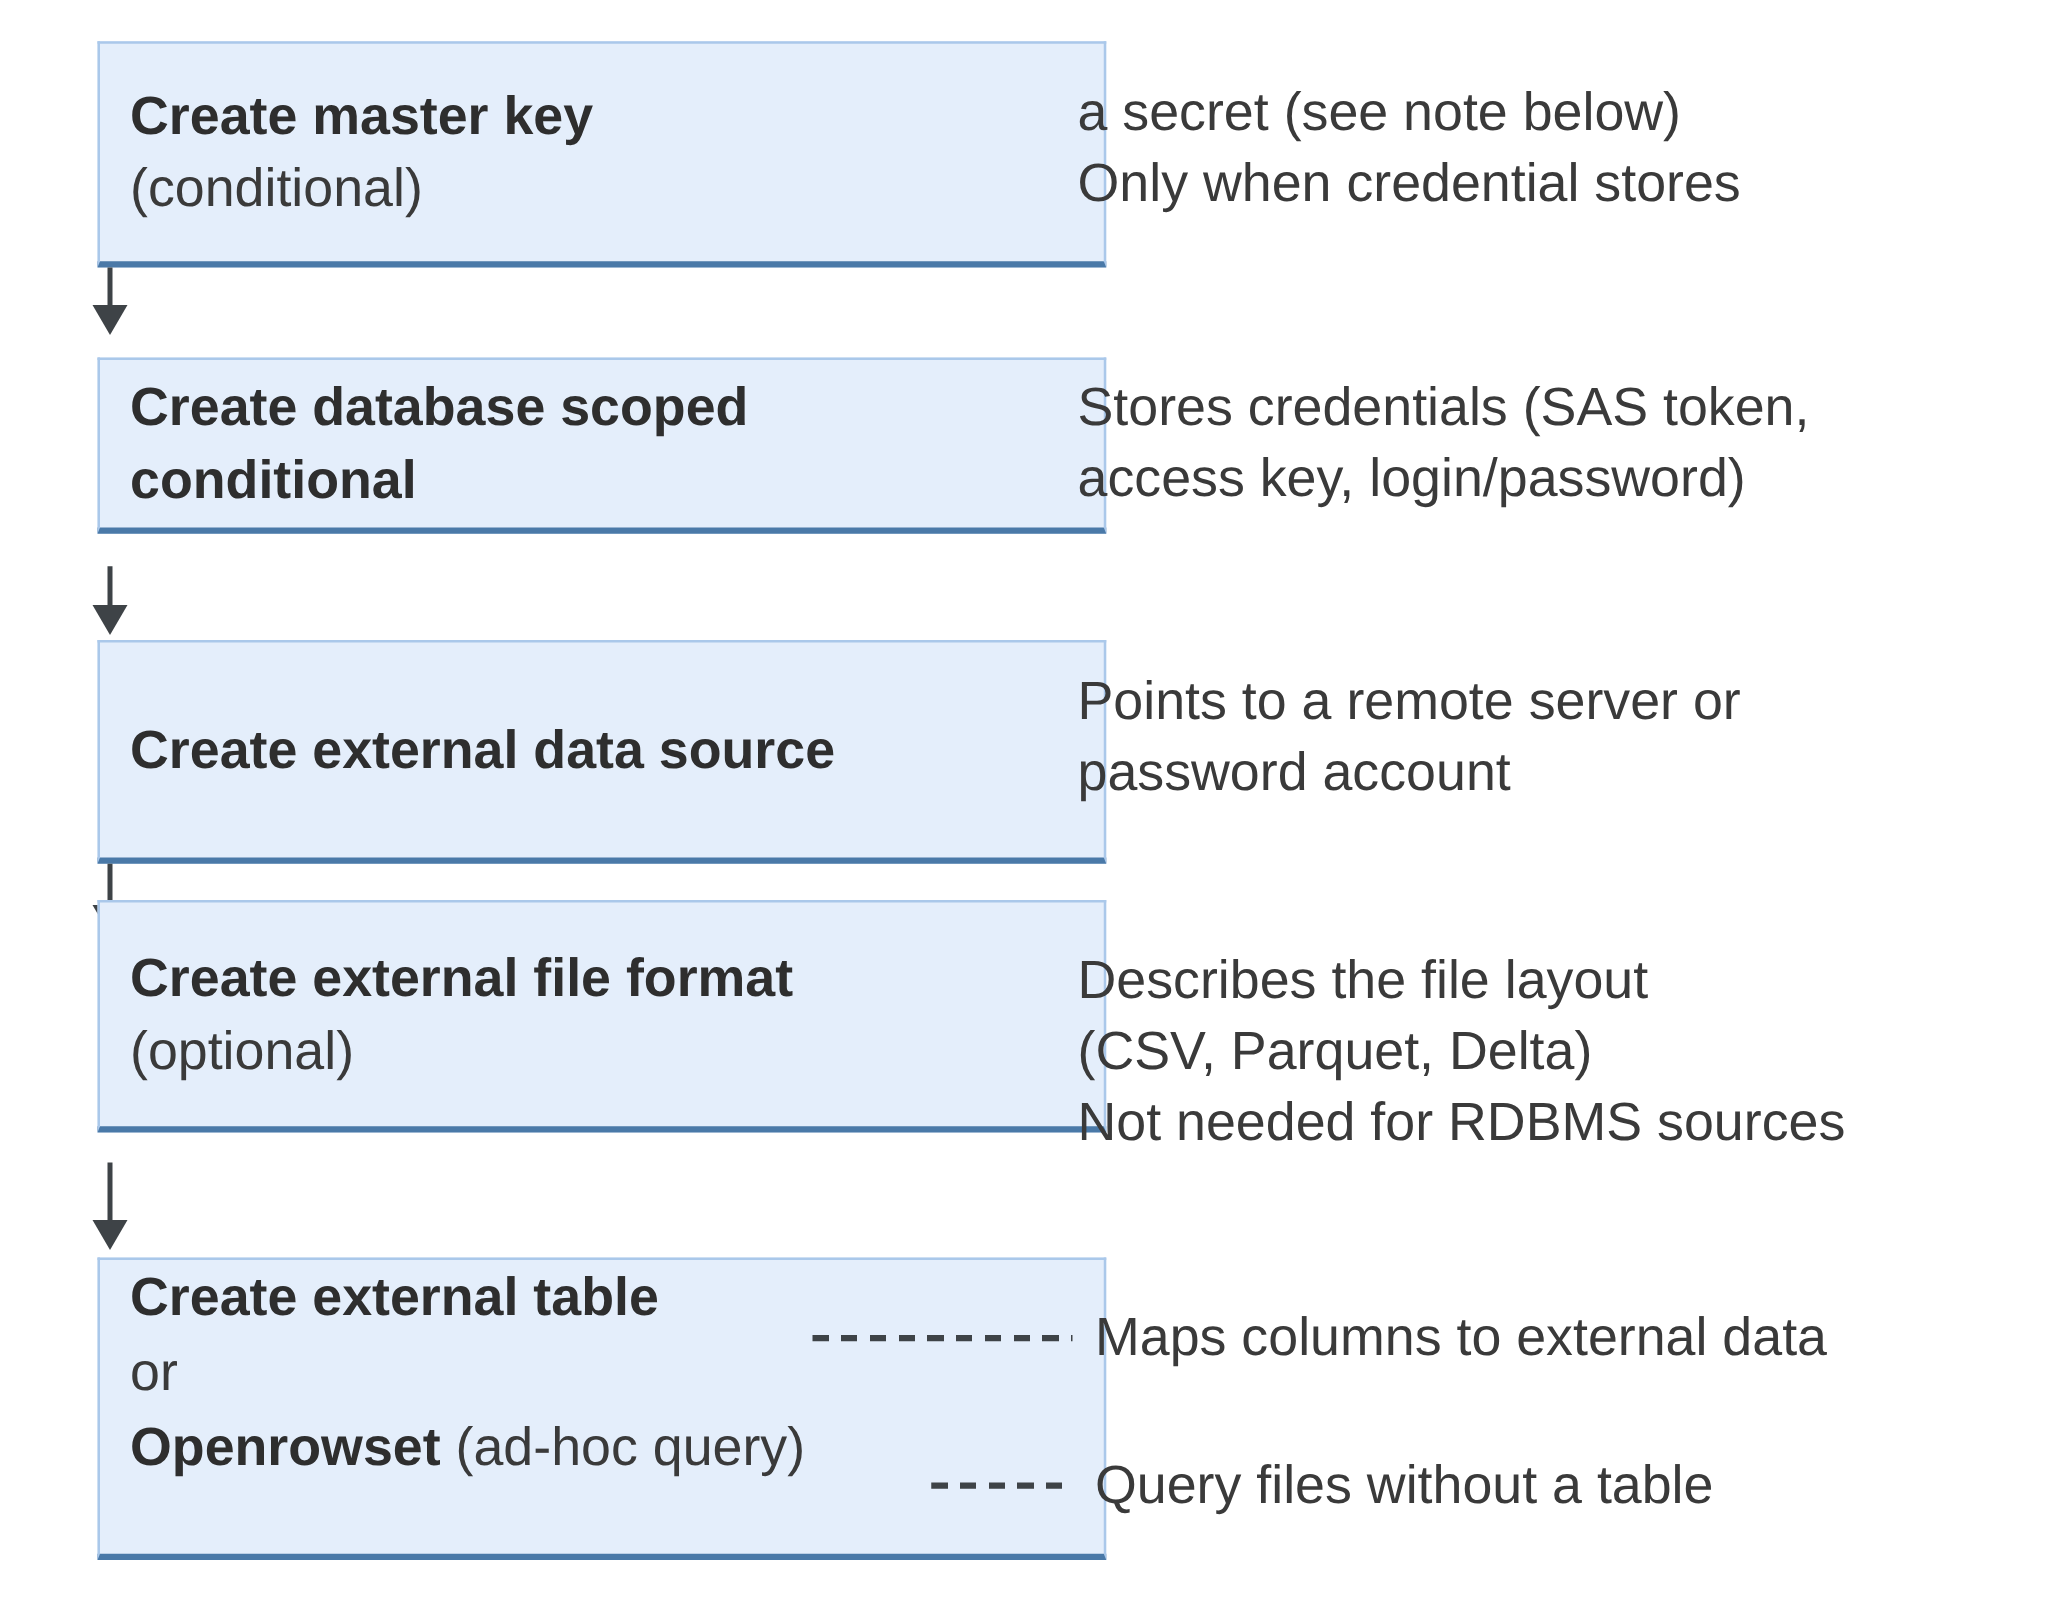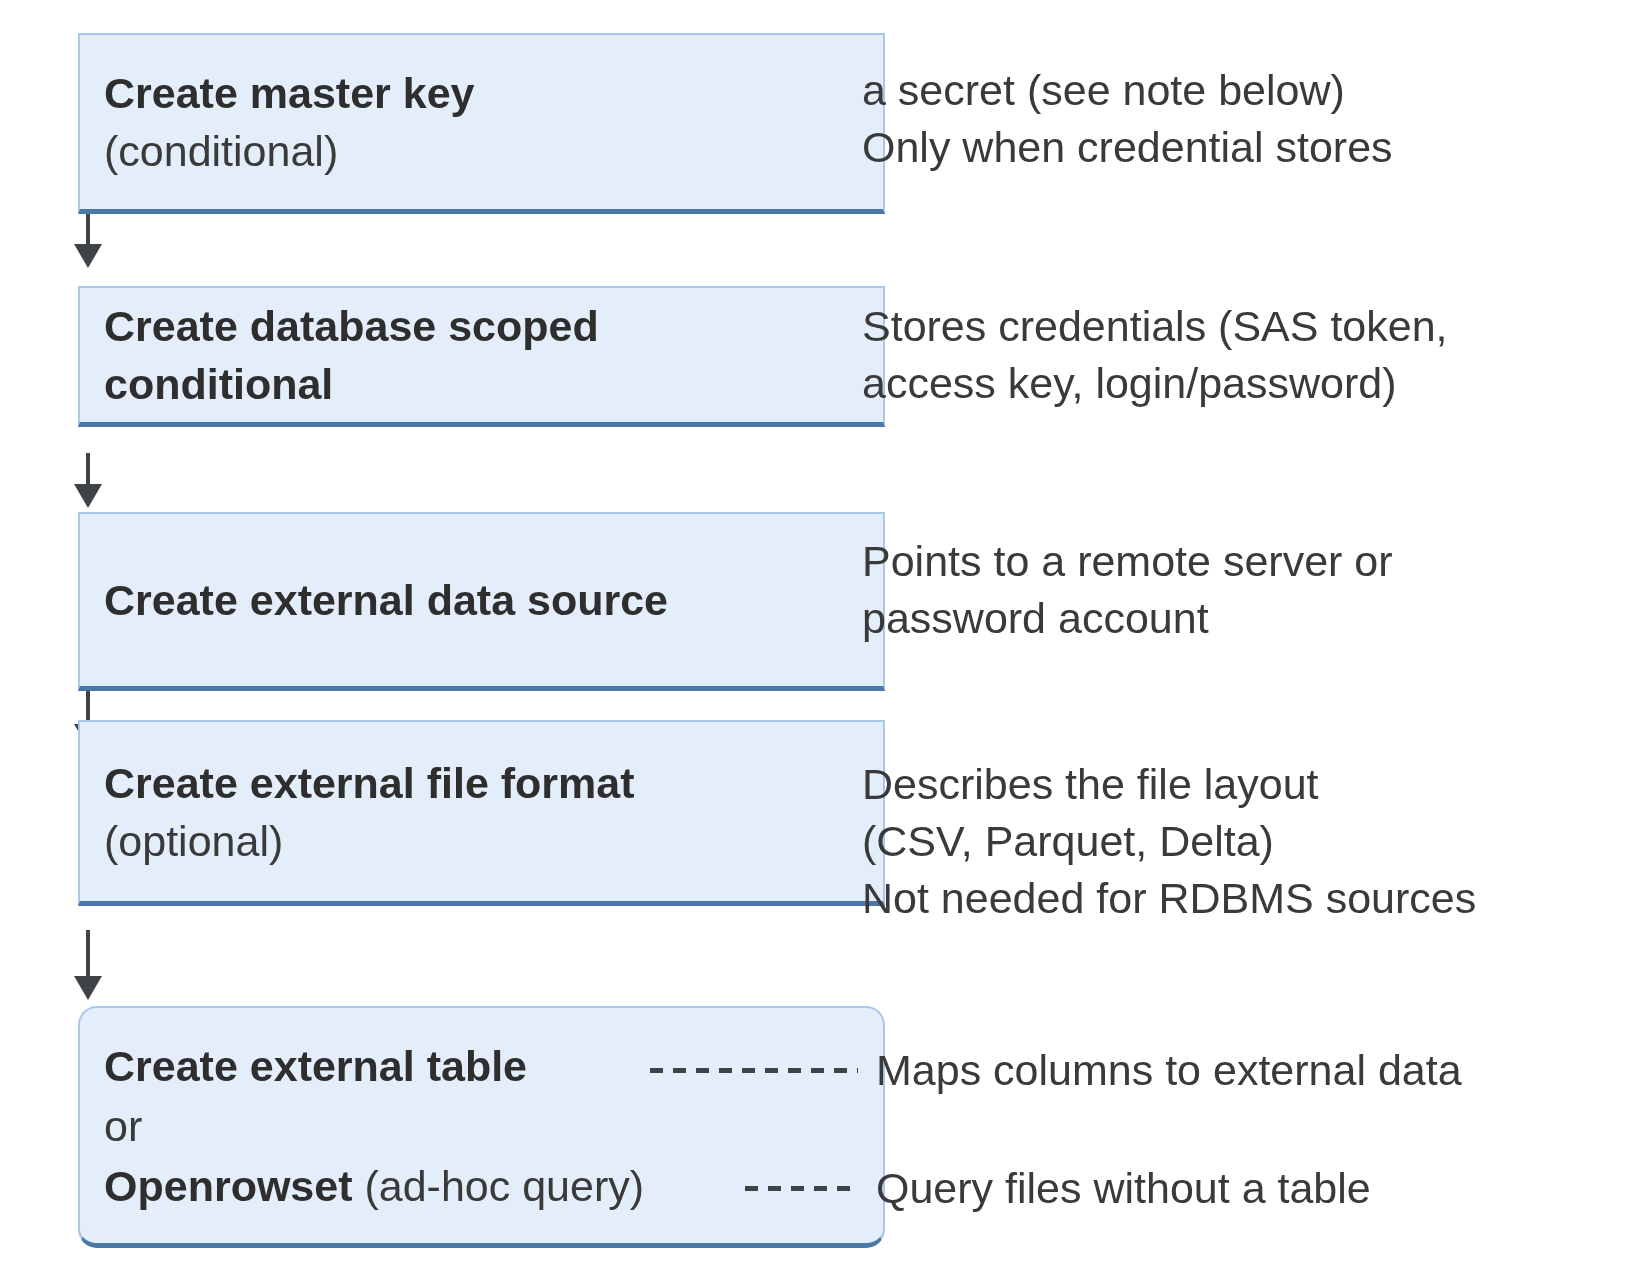--- a/index.html
+++ b/index.html
@@ -17,21 +17,21 @@
     background:#e4eefb;
     border:2px solid #aac8ea;
     border-bottom:5px solid #4a79a8;
     display:flex;flex-direction:column;justify-content:center;
     padding-left:24px;
     font-size:43px;line-height:58px;
     color:#3a3a3a;
     margin-left:40px;
   }
   .box .bold{font-weight:700;color:#2e2e2e;}
-  .box5{line-height:60px;justify-content:center;border-radius:19px;}
+  .box5{line-height:60px;justify-content:flex-start;}
   .arrow{
     position:absolute;left:74px;width:28px;
     display:flex;flex-direction:column;align-items:center;
   }
   .arrow .stem{width:4px;flex:1;background:#3e4347;}
   .arrow .head{
     width:0;height:0;
     border-left:14px solid transparent;
     border-right:14px solid transparent;
     border-top:24px solid #3e4347;

